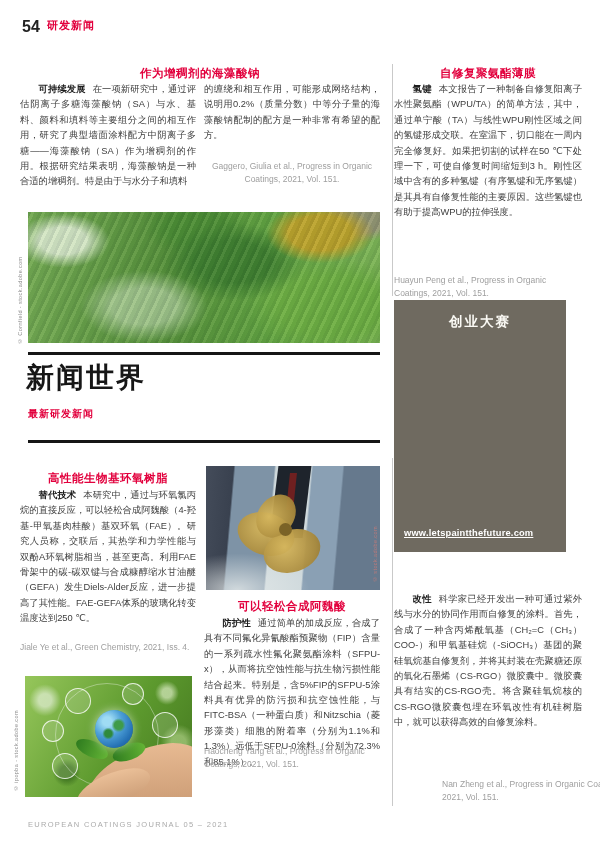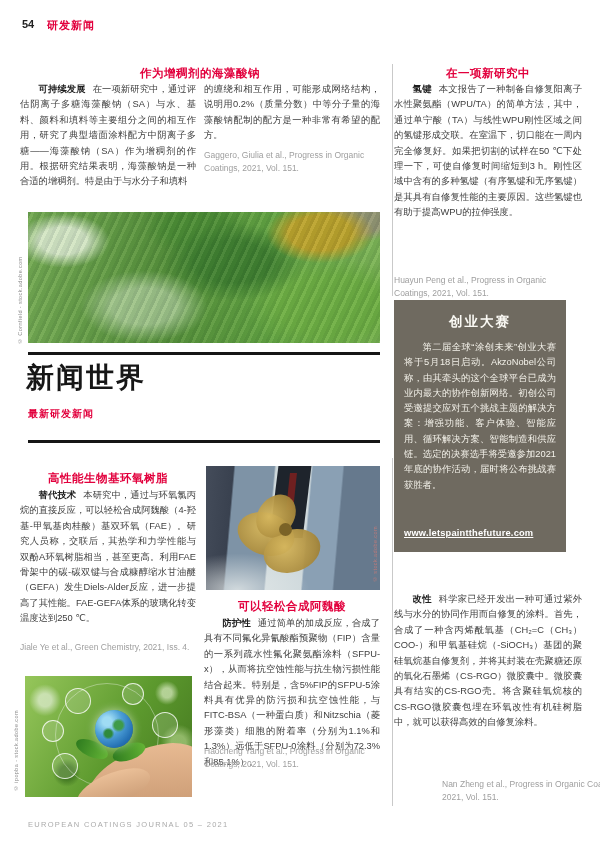--- a/index.html
+++ b/index.html
@@ -5,21 +5,21 @@
   :root { --accent:#e2003d; --box-bg:#6f6a60; }
   html,body { margin:0; padding:0; background:#e8e8e8; }
   #page {
     position:relative; width:600px; height:849px; margin:0 auto;
     background:#ffffff; overflow:hidden;
     font-family:"Liberation Sans","DejaVu Sans",sans-serif;
   }
   .abs { position:absolute; }
 
   
-  .page-number { left:22px; top:18px; font-size:11px; font-weight:bold; color:#222; }
+  .page-number { left:22px; top:18px; font-size:16px; font-weight:bold; color:#222; }
   .section-title { left:47px; top:18px; font-size:11px; font-weight:bold; color:var(--accent); letter-spacing:1px; }
 
   
   .article-title { font-size:11.5px; font-weight:bold; color:var(--accent); text-align:center; letter-spacing:0.5px; }
   .body-text { font-size:9.3px; line-height:15.4px; color:#3d3d3d; text-align:justify; }
   .body-text p { margin:0; text-indent:2em; }
   .lead { font-weight:bold; color:#1d1d1d; margin-right:7px; }
   .citation { font-size:8.5px; line-height:12.5px; color:#9e9e9e; }
   .vdivider { width:1px; background:#c9c9c9; }
 
@@ -117,43 +117,42 @@
   <div class="abs page-number">54</div>
   <div class="abs section-title">研发新闻</div>
 
   <div class="abs article-title" style="left:20px; top:66px; width:360px;">作为增稠剂的海藻酸钠</div>
   <div class="abs body-text" style="left:20px; top:82px; width:176px;">
     <p><span class="lead">可持续发展</span><span>在一项新研究中，通过评估阴离子多糖海藻酸钠（SA）与水、基料、颜料和填料等主要组分之间的相互作用，研究了典型墙面涂料配方中阴离子多糖——海藻酸钠（SA）作为增稠剂的作用。根据研究结果表明，海藻酸钠是一种合适的增稠剂。特是由于与水分子和填料</span></p>
   </div>
   <div class="abs body-text" style="left:204px; top:82px; width:176px;">
     <p style="text-indent:0;"><span>的缠绕和相互作用，可能形成网络结构，说明用0.2%（质量分数）中等分子量的海藻酸钠配制的配方是一种非常有希望的配方。</span></p>
   </div>
-  <div class="abs citation" style="left:204px; top:149px; width:176px;">Gaggero, Giulia et al., Progress in Organic Coatings, 2021, Vol. 151.</div>
+  <div class="abs citation" style="left:204px; top:160px; width:176px;text-align:center;">Gaggero, Giulia et al., Progress in Organic Coatings, 2021, Vol. 151.</div>
 
   <div class="abs vdivider" style="left:392px; top:64px; height:232px;"></div>
 
-  <div class="abs article-title" style="left:394px; top:66px; width:188px;">在一项新研究中</div>
+  <div class="abs article-title" style="left:394px; top:66px; width:188px;">自修复聚氨酯薄膜</div>
   <div class="abs body-text" style="left:394px; top:82px; width:188px;">
     <p><span class="lead">氢键</span><span>本文报告了一种制备自修复阳离子水性聚氨酯（WPU/TA）的简单方法，其中，通过单宁酸（TA）与线性WPU刚性区域之间的氢键形成交联。在室温下，切口能在一周内完全修复好。如果把切割的试样在50 ℃下处理一下，可使自修复时间缩短到3 h。刚性区域中含有的多种氢键（有序氢键和无序氢键）是其具有自修复性能的主要原因。这些氢键也有助于提高WPU的拉伸强度。</span></p>
   </div>
   <div class="abs citation" style="left:394px; top:274px; width:188px;">Huayun Peng et al., Progress in Organic Coatings, 2021, Vol. 151.</div>
 
   <div class="abs photo photo-seaweed">
     <div class="seaweed-texture"></div>
   </div>
   <div class="abs credit seaweed-credit">© Cornfield - stock.adobe.com</div>
 
   <div class="abs bar" style="left:28px; top:352px; width:352px;"></div>
   <div class="abs news-world-title">新闻世界</div>
   <div class="abs news-world-sub">最新研发新闻</div>
   <div class="abs bar" style="left:28px; top:440px; width:352px;"></div>
 
   <div class="abs startup-box">
     <div class="box-title">创业大赛</div>
-    <div class="box-body">第二届全球“涂创未来”创业大赛将于5月18日启动。AkzoNobel公司称，由其牵头的这个全球平台已成为业内最大的协作创新网络。初创公司受邀提交应对五个挑战主题的解决方案：增强功能、客户体验、智能应用、循环解决方案、智能制造和供应链。选定的决赛选手将受邀参加2021年底的协作活动，届时将公布挑战赛获胜者。</div>
     <a class="box-link" href="#">www.letspaintthefuture.com</a>
   </div>
 
   <div class="abs article-title" style="left:20px; top:471px; width:176px;">高性能生物基环氧树脂</div>
   <div class="abs body-text" style="left:20px; top:488px; width:176px;">
     <p><span class="lead">替代技术</span><span>本研究中，通过与环氧氯丙烷的直接反应，可以轻松合成阿魏酸（4-羟基-甲氧基肉桂酸）基双环氧（FAE）。研究人员称，交联后，其热学和力学性能与双酚A环氧树脂相当，甚至更高。利用FAE骨架中的碳-碳双键与合成糠醇缩水甘油醚（GEFA）发生Diels-Alder反应，进一步提高了其性能。FAE-GEFA体系的玻璃化转变温度达到250 ℃。</span></p>
   </div>
   <div class="abs citation" style="left:20px; top:641px; width:176px;">Jiale Ye et al., Green Chemistry, 2021, Iss. 4.</div>
 
   <div class="abs photo photo-hand">

